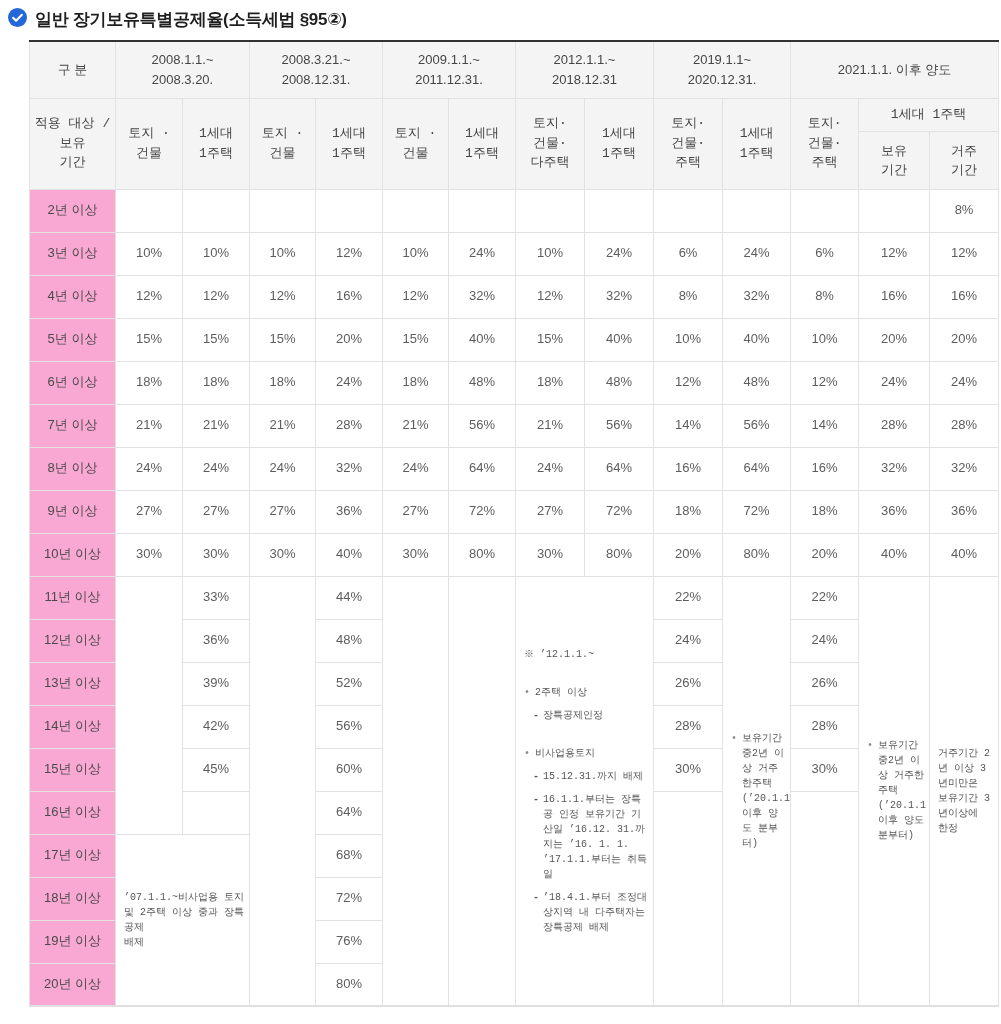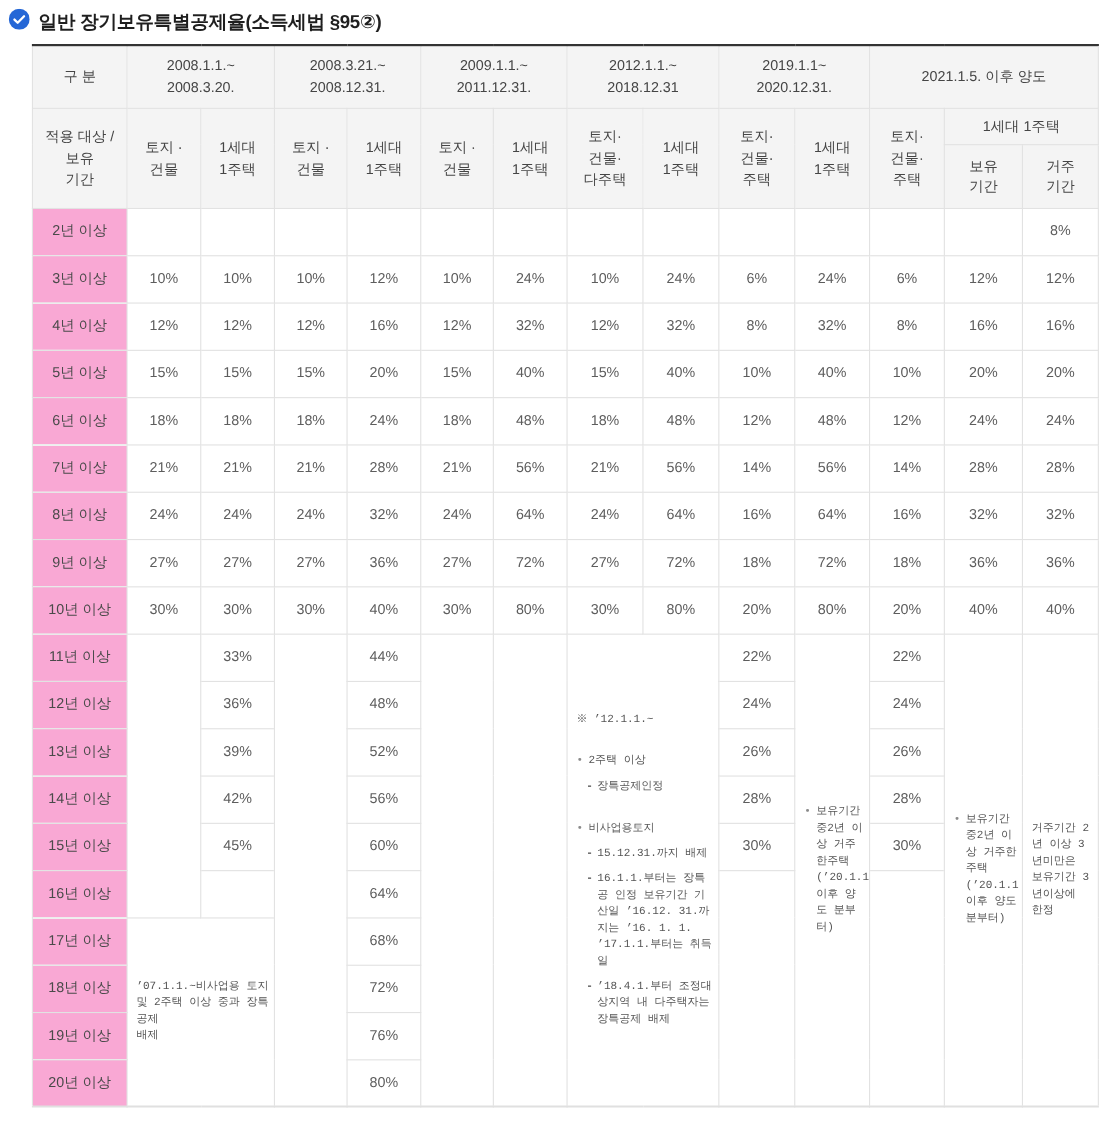--- a/index.html
+++ b/index.html
@@ -10,21 +10,21 @@
   .title-row h1 { font-size:17px; font-weight:bold; color:#1f1f1f; margin:0; letter-spacing:-0.3px; }
   .check-icon { width:19px; height:19px; display:inline-block; flex:0 0 19px; }
 
   table#grid { border-collapse:collapse; table-layout:fixed; margin-left:29px; width:970px;
                border-top:2px solid #333; border-bottom:2px solid #e0e0e0; }
   #grid th, #grid td { border:1px solid #e2e2e2; vertical-align:middle; text-align:center;
                        overflow:hidden; }
   #grid thead th { background:#f4f4f4; font-weight:normal; color:#454545; font-size:13px;
                    line-height:1.5; white-space:pre-line; padding:2px 1px; }
   #grid thead tr:nth-child(1) { height:57px; }
-  #grid thead tr:nth-child(2) { height:33px; }
+  #grid thead tr:nth-child(2) { height:33px;font-family:Liberation Mono, monospace; }
   #grid thead tr:nth-child(3) { height:58px; }
 
   #grid tbody tr { height:43px; }
   #grid tbody td { color:#5d5d5d; font-size:13px; line-height:1.45; padding:2px 1px; }
   #grid td.rowlabel { background:#f9a8d4; color:#4a4a4a; white-space:nowrap; }
 
   #grid td.note-cell { text-align:left; vertical-align:middle; font-size:10px; color:#555;
                        padding:8px 5px 8px 8px; line-height:1.5;font-family:Liberation Mono, monospace; }
   .plain { white-space:pre-line; }
   .nl-head { margin-bottom:10px; }
@@ -71,21 +71,21 @@
           <th colspan="2">2008.1.1.~
 2008.3.20.</th>
           <th colspan="2">2008.3.21.~
 2008.12.31.</th>
           <th colspan="2">2009.1.1.~
 2011.12.31.</th>
           <th colspan="2">2012.1.1.~
 2018.12.31</th>
           <th colspan="2">2019.1.1~
 2020.12.31.</th>
-          <th colspan="3">2021.1.5. 이후 양도</th>
+          <th colspan="3">2021.1.1. 이후 양도</th>
         </tr>
         <tr>
           <th rowspan="2">적용 대상 /
 보유
 기간</th>
           <th rowspan="2">토지 ·
 건물</th>
           <th rowspan="2">1세대
 1주택</th>
           <th rowspan="2">토지 ·

